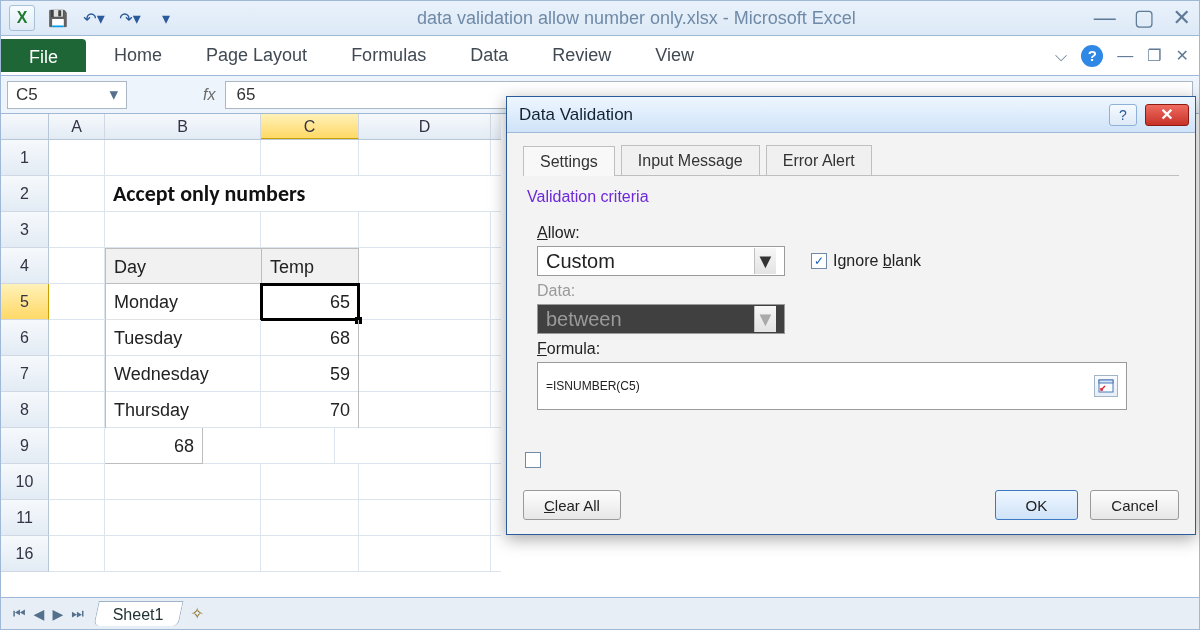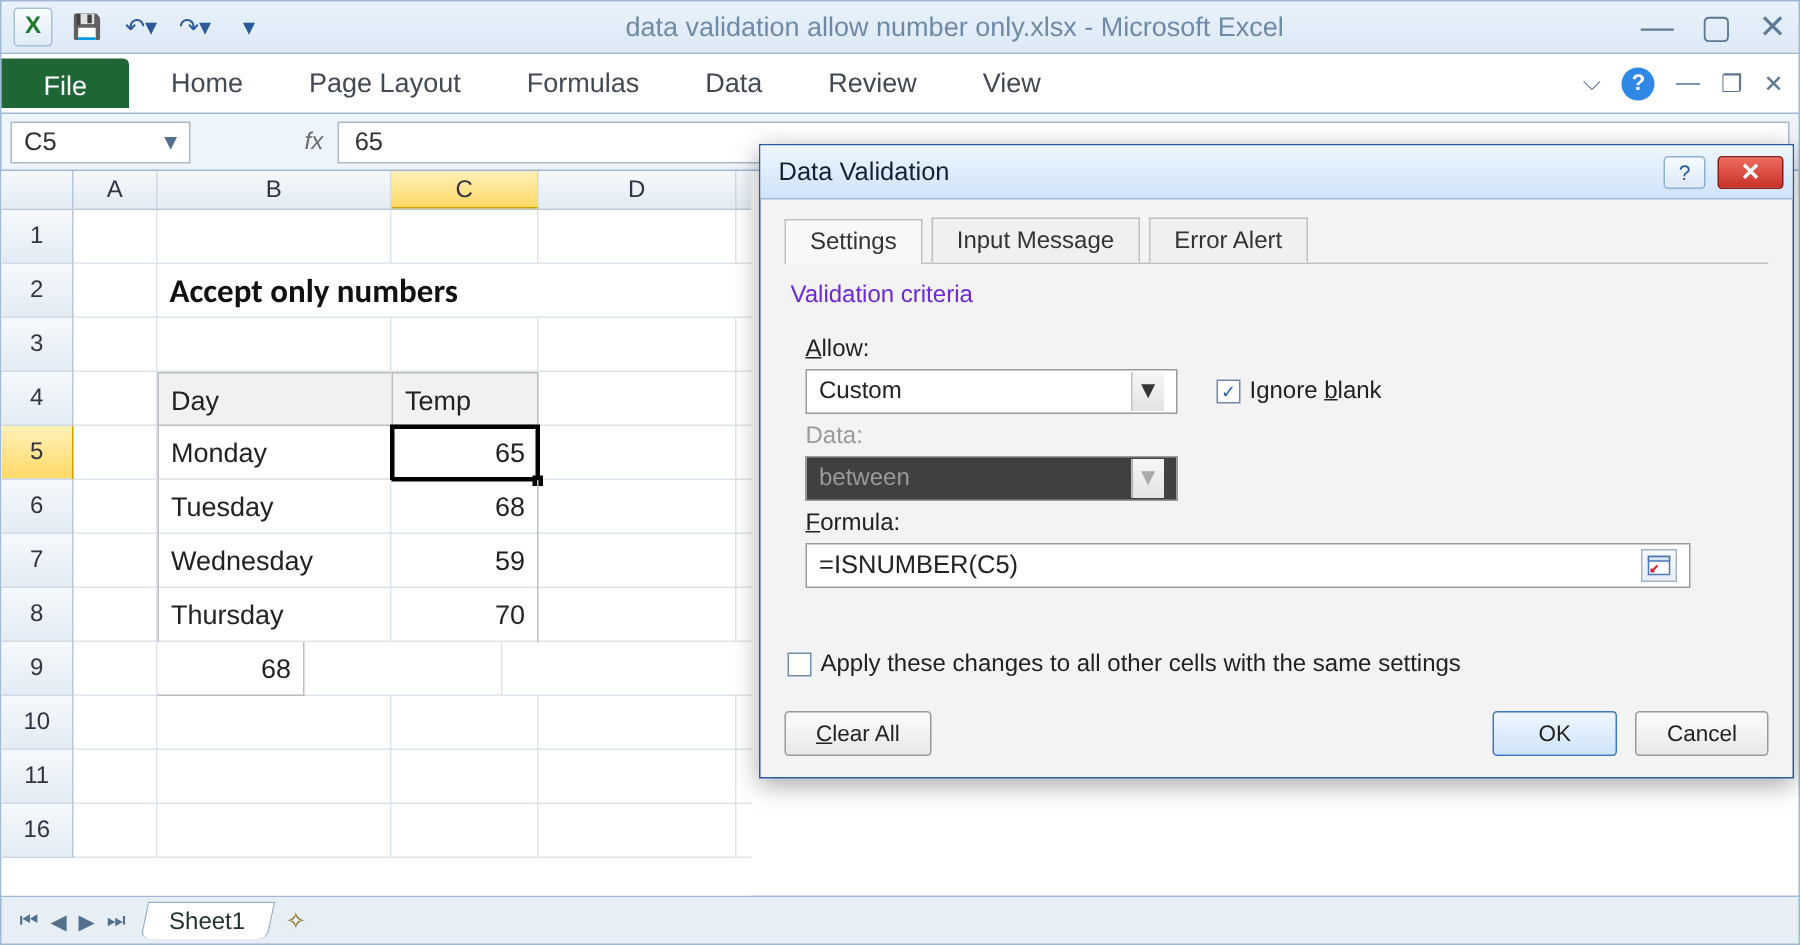--- a/index.html
+++ b/index.html
@@ -62,26 +62,26 @@
 
 .dlg-body{padding:12px 16px 14px 16px;}
 .tabstrip{display:flex;border-bottom:1px solid #bfbfbf;gap:0;}
 .dlg-tab{padding:6px 16px 5px 16px;border:1px solid #bfbfbf;border-bottom:none;margin-right:6px;background:#f0f0f0;font-size:16px;color:#333;}
 .dlg-tab.active{background:#f8f8f8;position:relative;top:1px;}
 .group-lbl{font-size:16px;color:#6d28d9;margin:12px 0 6px 4px;}
 .section{padding:6px 6px 0 14px;}
 .frm-row{display:flex;align-items:center;margin:4px 0;}
 .frm-lbl{font-size:16px;color:#222;margin:6px 0 4px 0;}
 .frm-lbl u{text-decoration:underline;}
-.combo{width:248px;height:30px;border:1px solid #9a9a9a;background:#fff;display:flex;align-items:center;padding:3px 8px;font-size:16px;color:#222;}
+.combo{width:248px;height:30px;border:1px solid #9a9a9a;background:#fff;display:flex;align-items:center;padding:3px 8px;font-size:20px;color:#222;}
 .combo .dd{margin-left:auto;width:22px;height:26px;border-left:1px solid #c0c0c0;display:flex;align-items:center;justify-content:center;background:linear-gradient(#f7f7f7,#e3e3e3);color:#333;}
 .combo.disabled{color:#9a9a9a;background:#404040;}
 .chk{display:flex;align-items:center;gap:6px;font-size:16px;color:#222;}
 .chk-box{width:16px;height:16px;border:1px solid #6f8aa7;background:#fff;display:flex;align-items:center;justify-content:center;font-size:12px;color:#1a62b5;line-height:1;}
-.f-input{width:590px;height:30px;border:1px solid #9a9a9a;background:#fff;display:flex;align-items:center;padding:0 8px;font-size:17px;color:#222;}
+.f-input{width:590px;height:48px;border:1px solid #9a9a9a;background:#fff;display:flex;align-items:center;padding:0 8px;font-size:12px;color:#222;}
 .f-input .picker{margin-left:auto;width:24px;height:22px;border:1px solid #a3b4c6;background:linear-gradient(#f8fbfe,#e6eef7);display:flex;align-items:center;justify-content:center;}
 .btn{height:30px;padding:0 20px;border:1px solid #9a9a9a;background:linear-gradient(#fdfdfd,#e7e7e7);border-radius:3px;font-size:15px;color:#222;}
 .btn.primary{border:1px solid #3d78c4;background:linear-gradient(#eef6ff,#cfe3f8);padding:0 30px;}
 .dlg-footer{display:flex;justify-content:space-between;margin-top:22px;}
 .dlg-footer .right{display:flex;gap:12px;}
 .help-circle{width:22px;height:22px;border-radius:50%;background:#2f88e6;color:#fff;display:inline-flex;align-items:center;justify-content:center;font-size:15px;font-weight:700;}
 </style>
 </head>
 <body>
 
@@ -287,21 +287,20 @@
               <path d="M3 11 L7 7" stroke="#d23" stroke-width="1.4"></path>
               <path d="M5 11 L3 11 L3 9" fill="none" stroke="#d23" stroke-width="1.4"></path>
             </svg>
         </span>
       </div>
     </div>
 
     <div style="height:42px;"></div>
     <label class="chk" style="margin-left:2px;">
       <span class="chk-box"></span>
-      <span>Apply these changes to all other cells with the same settings</span>
     </label>
 
     <div class="dlg-footer">
       <button class="btn"><u>C</u>lear All</button>
       <div class="right">
         <button class="btn primary">OK</button>
         <button class="btn">Cancel</button>
       </div>
     </div>
   </div>

